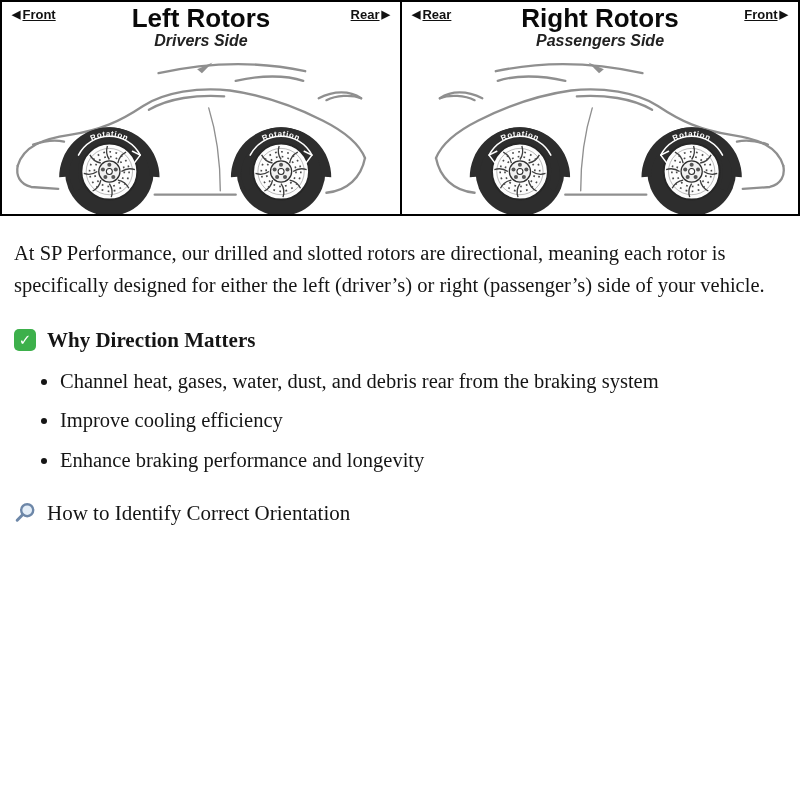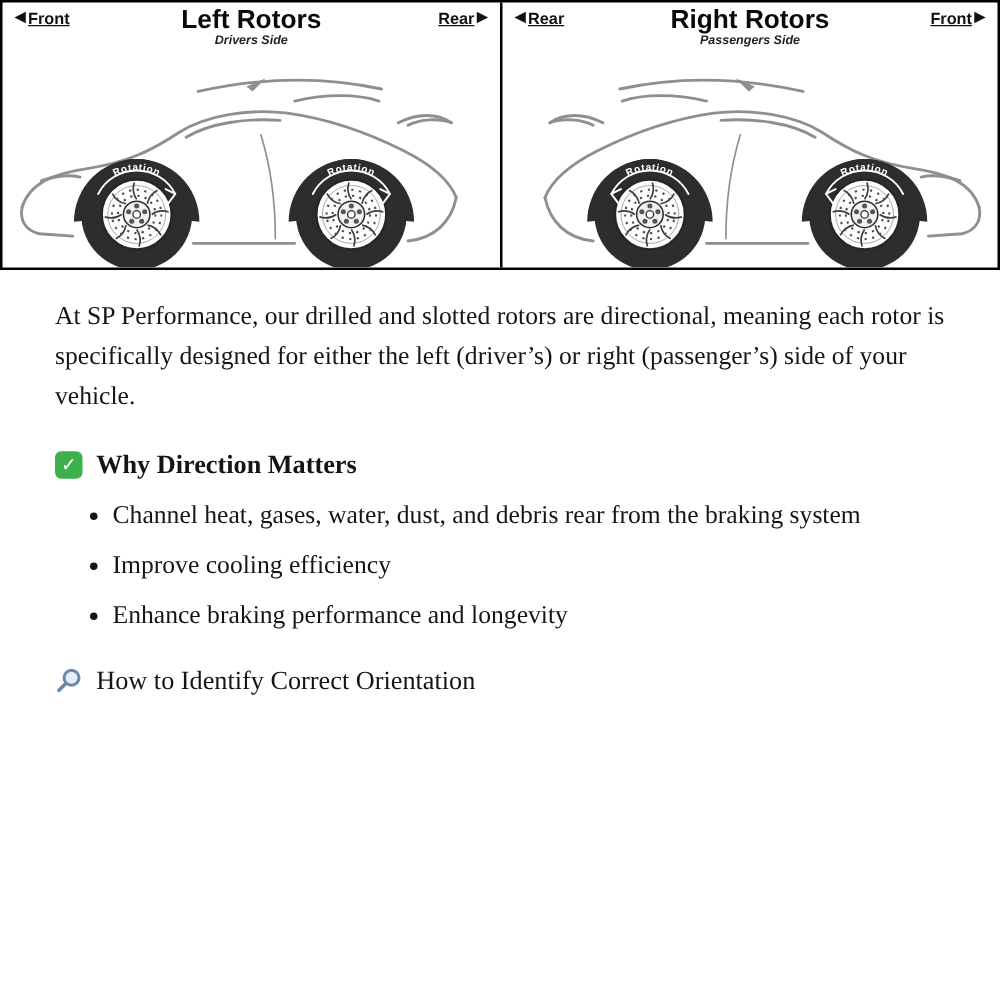--- a/index.html
+++ b/index.html
@@ -11,26 +11,26 @@
   .panel { flex:1 1 50%; position:relative; display:flex; flex-direction:column; overflow:hidden; }
   .panel + .panel { border-left:2px solid #000; }
   .panel-header { position:relative; height:48px; flex:0 0 auto; font-family:"Liberation Sans", sans-serif; }
   .dir-label { position:absolute; top:5px; display:flex; align-items:center; gap:2px;
                font-weight:bold; font-size:13px; color:#111; }
   .dir-label.left  { left:10px; }
   .dir-label.right { right:10px; }
   .dir-label .word { text-decoration:underline; }
   .dir-arrow { font-size:11px; line-height:1; }
   .panel-titles { text-align:center; padding-top:3px; }
-  .panel-title { font-size:21px; font-weight:bold; line-height:1.05; color:#0a0a0a; }
-  .panel-subtitle { font-size:10px; font-weight:bold; font-style:italic; color:#222; }
+  .panel-title { font-size:26px; font-weight:bold; line-height:1.05; color:#0a0a0a; }
+  .panel-subtitle { font-size:16px; font-weight:bold; font-style:italic; color:#222; }
   .car-svg { display:block; width:100%; height:164px; }
 
   
-  .article { padding:16px 26px 0 44px; }
+  .article { padding:16px 26px 0 14px; }
   .para { font-size:20.5px; line-height:1.55; margin-top:6px; }
   .section-heading { display:flex; align-items:center; gap:11px; margin-top:26px; font-size:21px; }
   .section-heading.bold .heading-text { font-weight:bold; }
   .lead { font-size:20.5px; margin-top:22px; }
   ul.bullets { margin-top:14px; margin-bottom:0; padding-left:46px; }
   ul.bullets li { font-size:20.5px; line-height:1.4; margin-bottom:11px; }
   .check-box { width:22px; height:22px; border-radius:5px; background:#3db04b;
                display:inline-flex; align-items:center; justify-content:center;
                color:#fff; font-size:15px; font-weight:bold; flex:0 0 auto;
                font-family:"DejaVu Sans", sans-serif; }

